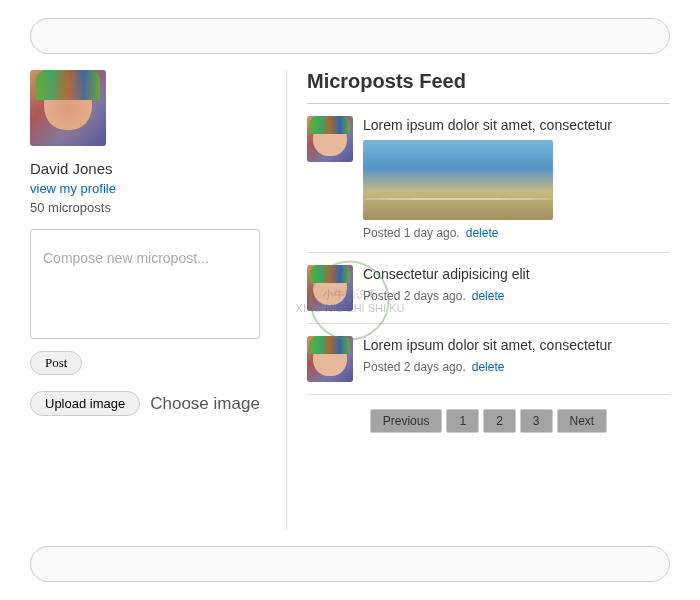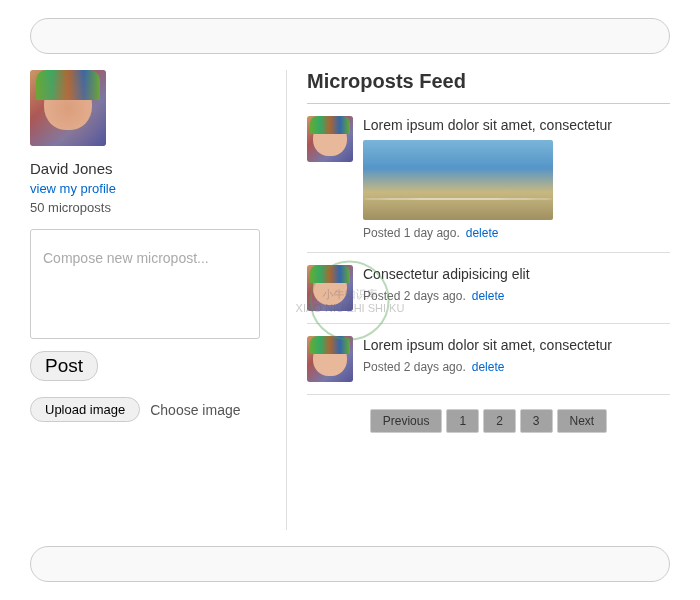--- a/index.html
+++ b/index.html
@@ -147,44 +147,45 @@
       top: 20px;
       left: 12px;
     }
 
     .post-btn {
       display: inline-block;
       border: 1.5px solid #ccc;
       background: #f0f0f0;
       padding: 3px 14px;
       border-radius: 14px;
-      font-size: 19px;
+      font-size: 13px;
       cursor: pointer;
       margin-bottom: 16px;
+      font-family: Liberation Serif, serif;
     }
 
     .upload-row {
       display: flex;
       align-items: center;
       gap: 10px;
     }
 
     .upload-btn {
       display: inline-block;
       border: 1.5px solid #ccc;
       background: #f0f0f0;
       padding: 4px 14px;
       border-radius: 14px;
       font-size: 13px;
       cursor: pointer;
       text-align: right;
     }
 
     .choose-file-label {
-      font-size: 14px;
+      font-size: 17px;
       color: #555;
     }
 
     
     .divider-v {
       width: 1px;
       background: #ddd;
       margin: 0 16px;
       align-self: stretch;
     }

